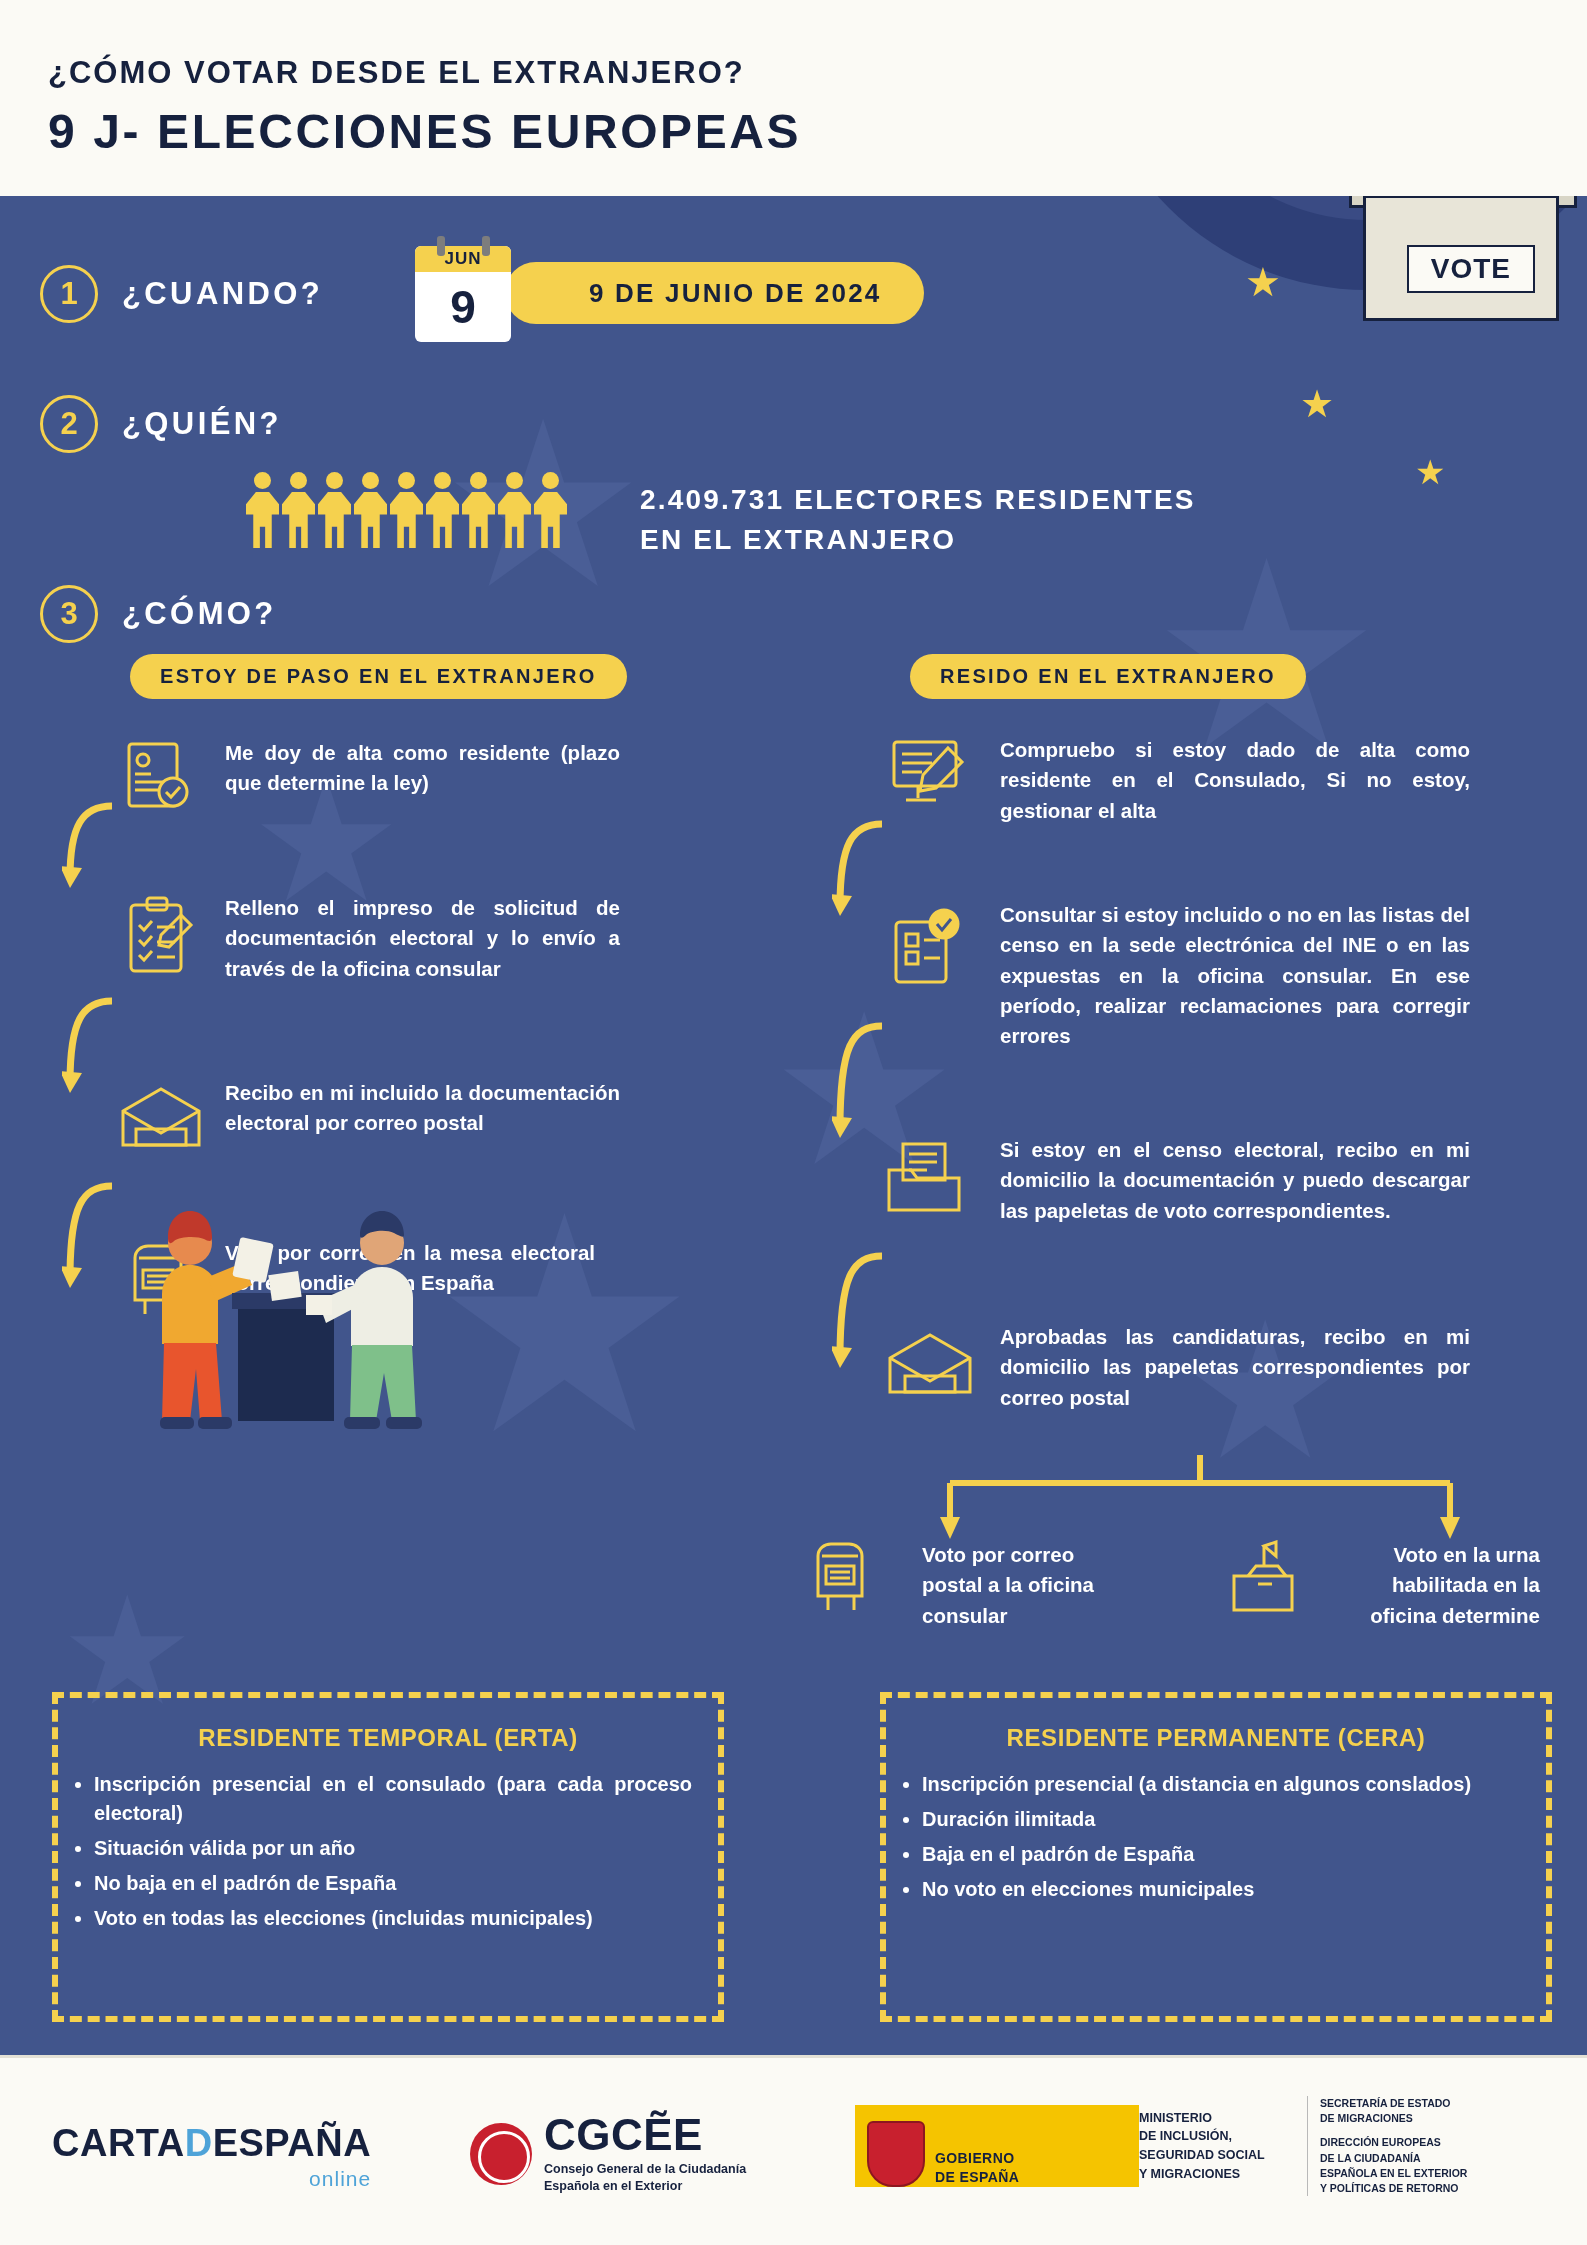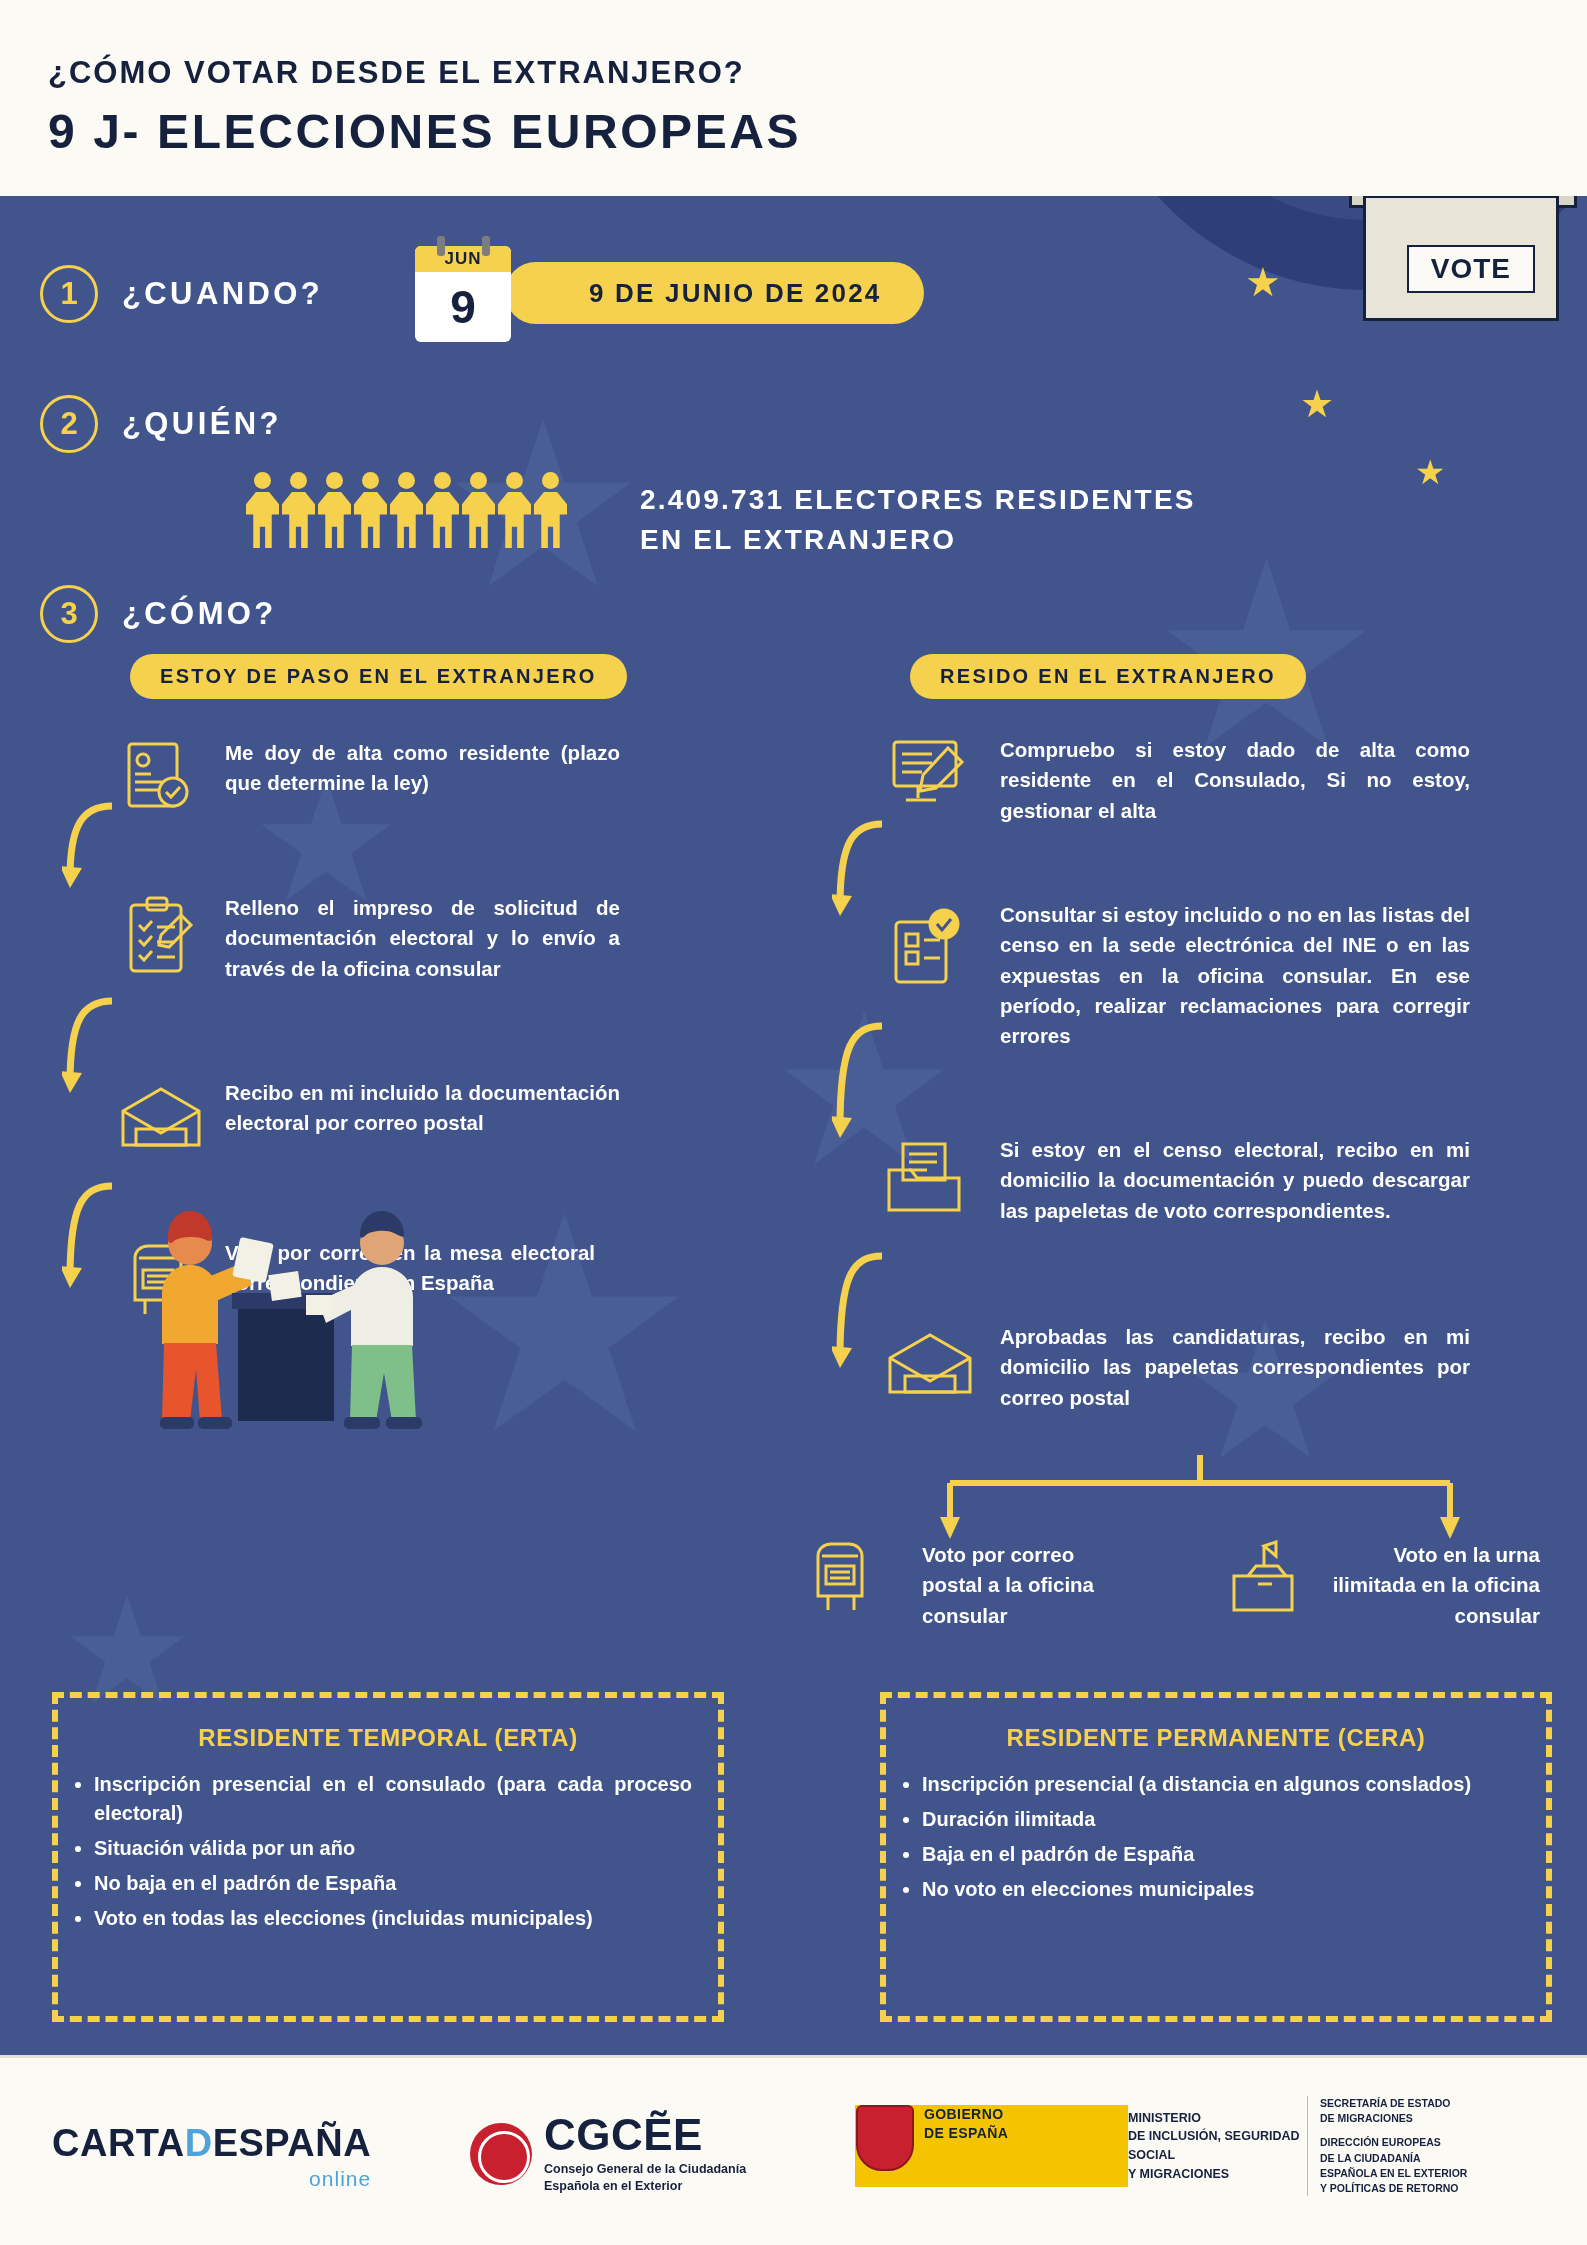--- a/index.html
+++ b/index.html
@@ -383,22 +383,22 @@
     left: 855px; top: 2105px;
     width: 680px;
     height: 82px;
     display: flex;
     z-index: 7;
   }
   .gob-yellow {
     width: 272px;
     background: #f5c400;
     display: flex;
-    align-items: flex-start;
-    padding-left: 1px;
+    align-items: flex-end;
+    padding-left: 12px;
   }
   .gob-shield {
     width: 54px; height: 62px;
     background: #c8202e;
     border: 2px solid #8d1720;
     border-radius: 6px 6px 26px 26px;
     margin-right: 10px;
   }
   .gob-text {
     font-size: 14px;
@@ -681,21 +681,21 @@
 
   <div class="icon-box" style="left:1228px; top:1540px;">
     <svg width="70" height="76" viewBox="0 0 70 76" fill="none" stroke="#f5d14e" stroke-width="3">
       <path d="M6 36h58v34H6z"></path>
       <path d="M20 36l8-10h22l8 10"></path>
       <path d="M30 44h14"></path>
       <path d="M36 26V6"></path>
       <path d="M36 6l12-4v14z"></path>
     </svg>
   </div>
-  <div class="step-item" style="left:1330px; top:1540px; width:210px; text-align:right;">Voto en la urna ilimitada en la oficina consular</div>
+  <div class="step-item" style="left:1330px; top:1540px; width:210px; text-align:right;">Voto en la urna habilitada en la oficina determine</div>
 
   <div class="illus">
     <svg width="330" height="250" viewBox="0 0 330 250">
 
       <path d="M70 80c-16 0-28 13-28 29v50h56v-50c0-16-12-29-28-29z" fill="#f0a830"></path>
       <circle cx="70" cy="58" r="22" fill="#e78a4e"></circle>
       <path d="M48 52c0-16 10-26 22-26s22 10 22 26c0 6-4 4-8 2-6-3-24-3-30 2-3 3-6 4-6-4z" fill="#c0392b"></path>
       <path d="M44 158h52l6 78H80l-4-52-6 52H42z" fill="#e8552d"></path>
       <rect x="40" y="232" width="34" height="12" rx="5" fill="#2b3a67"></rect>
       <rect x="78" y="232" width="34" height="12" rx="5" fill="#2b3a67"></rect>

